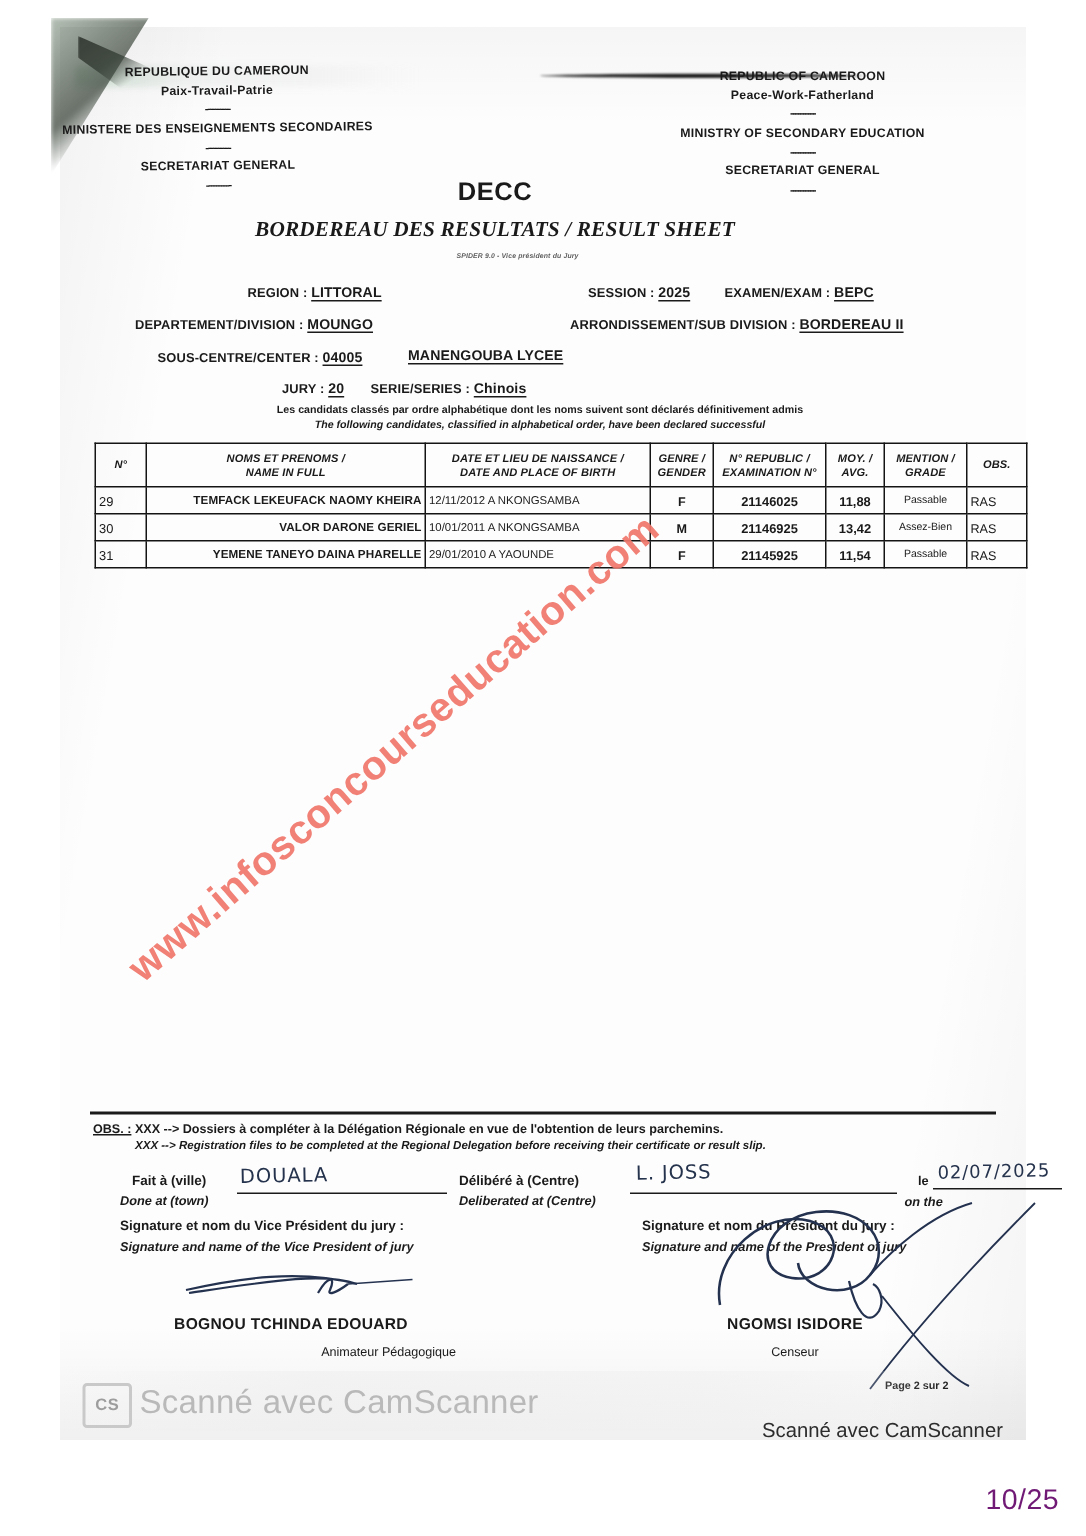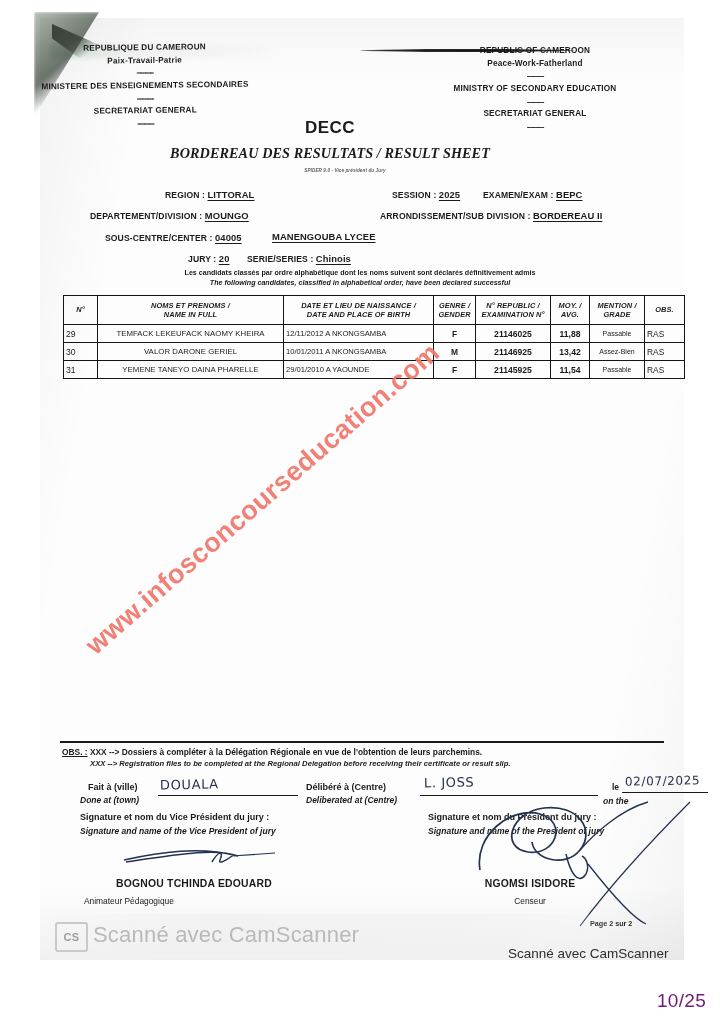--- a/index.html
+++ b/index.html
@@ -190,21 +190,21 @@
   table.results thead th {
     font-size: 7.4px;
     font-weight: bold;
     font-style: italic;
     text-align: center;
     line-height: 1.25;
     height: 26px;
     letter-spacing: .1px;
   }
   td.c-num   { text-align: left;  padding-left: 3px; font-size: 8.6px; }
-  td.c-name  { text-align: center;  padding-left: 3px; font-size: 7.8px; letter-spacing: .05px;}
+  td.c-name  { text-align: right;  padding-left: 3px; font-size: 7.8px; letter-spacing: .05px; font-weight: bold;}
   td.c-dob   { text-align: left;  padding-left: 3px; font-size: 7.6px; }
   td.c-gender{ text-align: center; font-weight: bold; font-size: 8.4px; }
   td.c-mat   { text-align: center; font-weight: bold; font-size: 8.6px; }
   td.c-avg   { text-align: center; font-weight: bold; font-size: 8.6px; }
   td.c-grade { text-align: center; font-size: 7px; }
   td.c-obs   { text-align: left; font-weight: normal; font-size: 8.4px; }
 
   
   #watermark {
     position: absolute;
@@ -282,21 +282,21 @@
   #sig-p-fr  { position: absolute; left: 428px; top: 812px; }
   #sig-p-en  { position: absolute; left: 428px; top: 826px; }
 
   #name-vp {
     position: absolute; left: 84px; top: 878px;
     width: 220px; text-align: center;
     font-size: 10.4px; font-weight: bold; letter-spacing: .2px;
   }
   #role-vp {
     position: absolute; left: 84px; top: 896px;
-    width: 220px; text-align: left;
+    width: 220px; text-align: right;
     font-size: 8.4px;
   }
   #name-p {
     position: absolute; left: 440px; top: 878px;
     width: 180px; text-align: center;
     font-size: 10.4px; font-weight: bold; letter-spacing: .2px;
   }
   #role-p {
     position: absolute; left: 440px; top: 896px;
     width: 180px; text-align: center;

